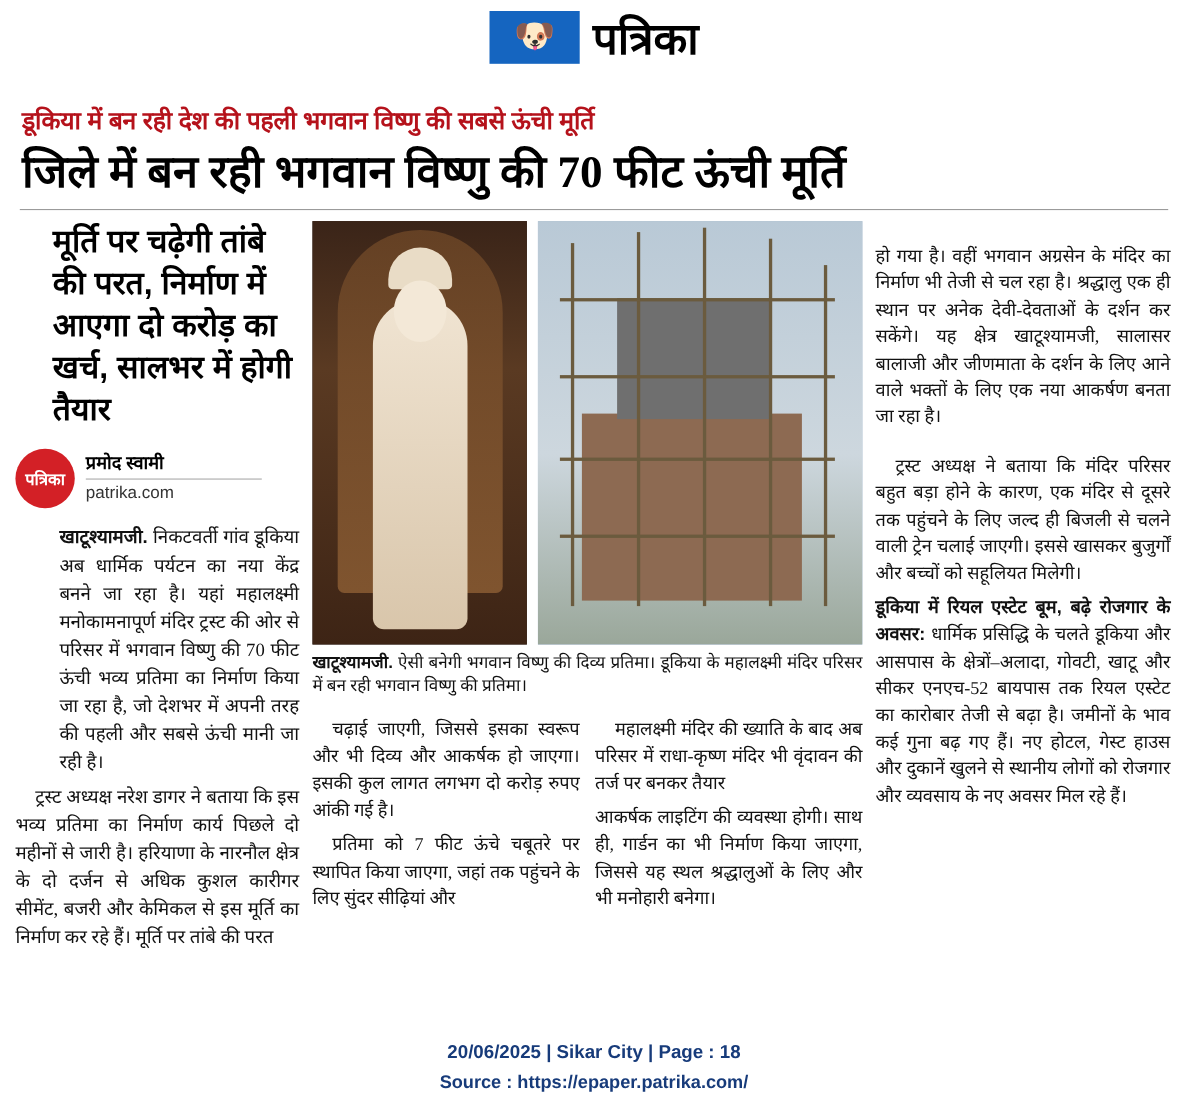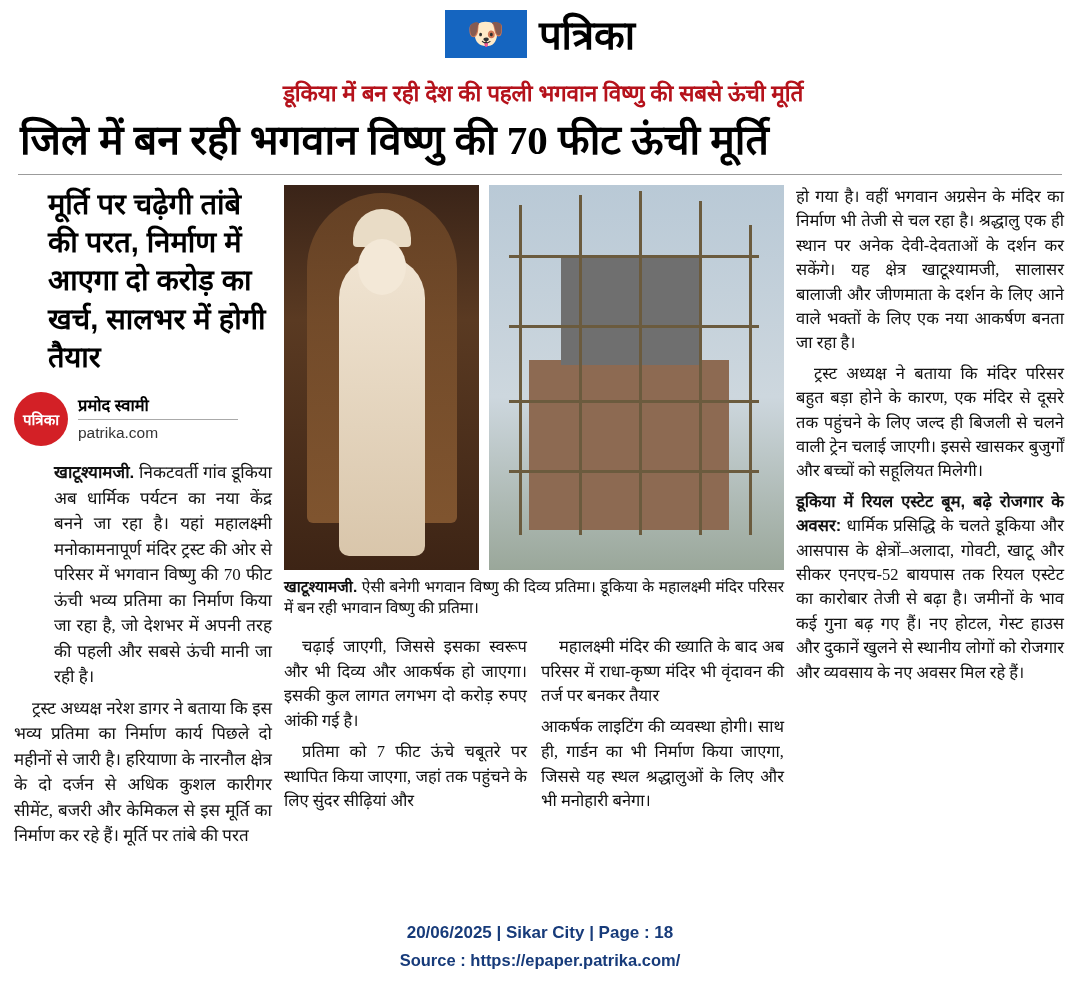--- a/index.html
+++ b/index.html
@@ -26,24 +26,23 @@
     font-family:"Liberation Sans", sans-serif;
     font-weight:bold;font-size:40px;letter-spacing:0px;margin-left:12px;color:#000;
   }
 
   
   .kicker{
     color:#b5121b;
     font-family:"Liberation Sans", sans-serif;
     font-weight:bold;
     font-size:22.5px;
-    margin-top:16px;
+    margin-top:32px;
     margin-left:6px;
     letter-spacing:-0.2px;
-    text-align:center;
   }
   .headline{
     font-family:Liberation Serif, serif;
     font-weight:bold;
     font-size:41px;
     line-height:1.12;
     margin-top:10px;
     margin-left:6px;
     color:#000;
   }
@@ -97,30 +96,30 @@
   .caption{
     font-size:15.5px;line-height:1.35;margin-top:7px;text-align:justify;
   }
   .caption b{font-family:"Liberation Sans", sans-serif;font-weight:bold;}
   .mid-cols{display:flex;gap:14px;margin-top:10px;align-items:flex-end;}
   .mid-col{width:243px;}
   .mid-col .para{font-size:16.5px;}
 
   
   .col-right .para, .col-right .para-first{
-    font-size:16.5px;line-height:1.48;text-align:justify;
+    font-size:16.5px;line-height:1.48;text-align:justify;margin-top:20px;
   }
   .para-first{text-indent:0;}
   .highlight{
     font-family:"Liberation Sans", sans-serif;font-weight:bold;font-size:16.5px;line-height:1.45;
   }
 
   
   .footer{
-    position:absolute;left:0;right:0;bottom:32px;text-align:center;
+    position:absolute;left:0;right:0;bottom:8px;text-align:center;
     font-family:"Liberation Sans", sans-serif;
     color:#173b7a;font-weight:bold;font-size:17px;line-height:1.6;
   }
   .footer .src{font-size:16.5px;}
 
   
   .idol-bg{position:absolute;inset:0;background:
      linear-gradient(180deg,#3a2418 0%,#5a3a22 35%,#3d2415 100%);}
   .idol-arch{position:absolute;left:50%;transform:translateX(-50%);top:8px;width:150px;height:330px;
      background:linear-gradient(180deg,#6b4526,#8a5c33);border-radius:75px 75px 6px 6px;opacity:.85;}

